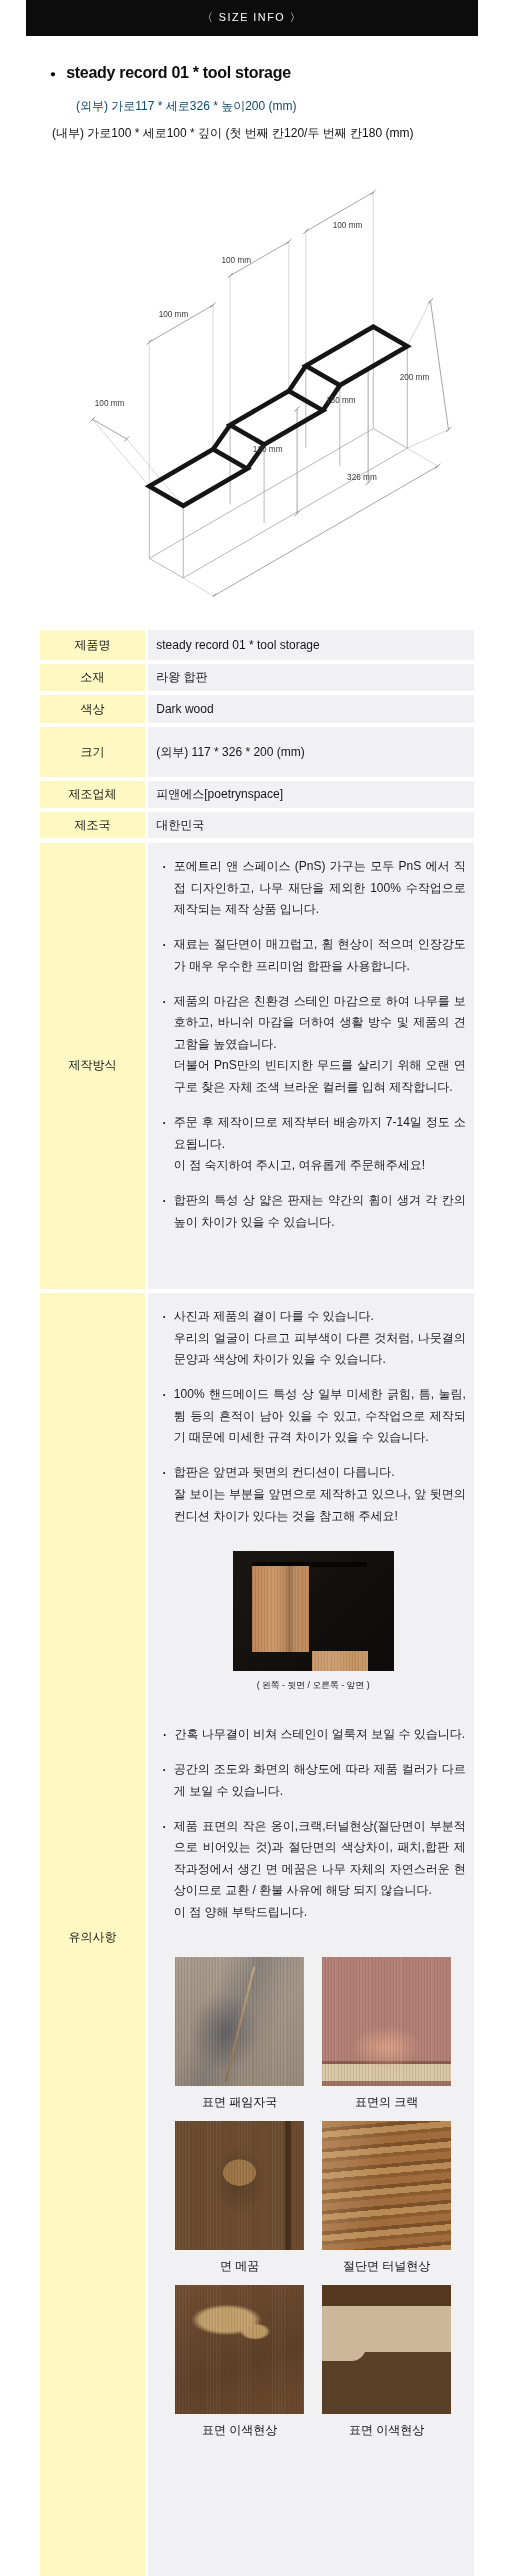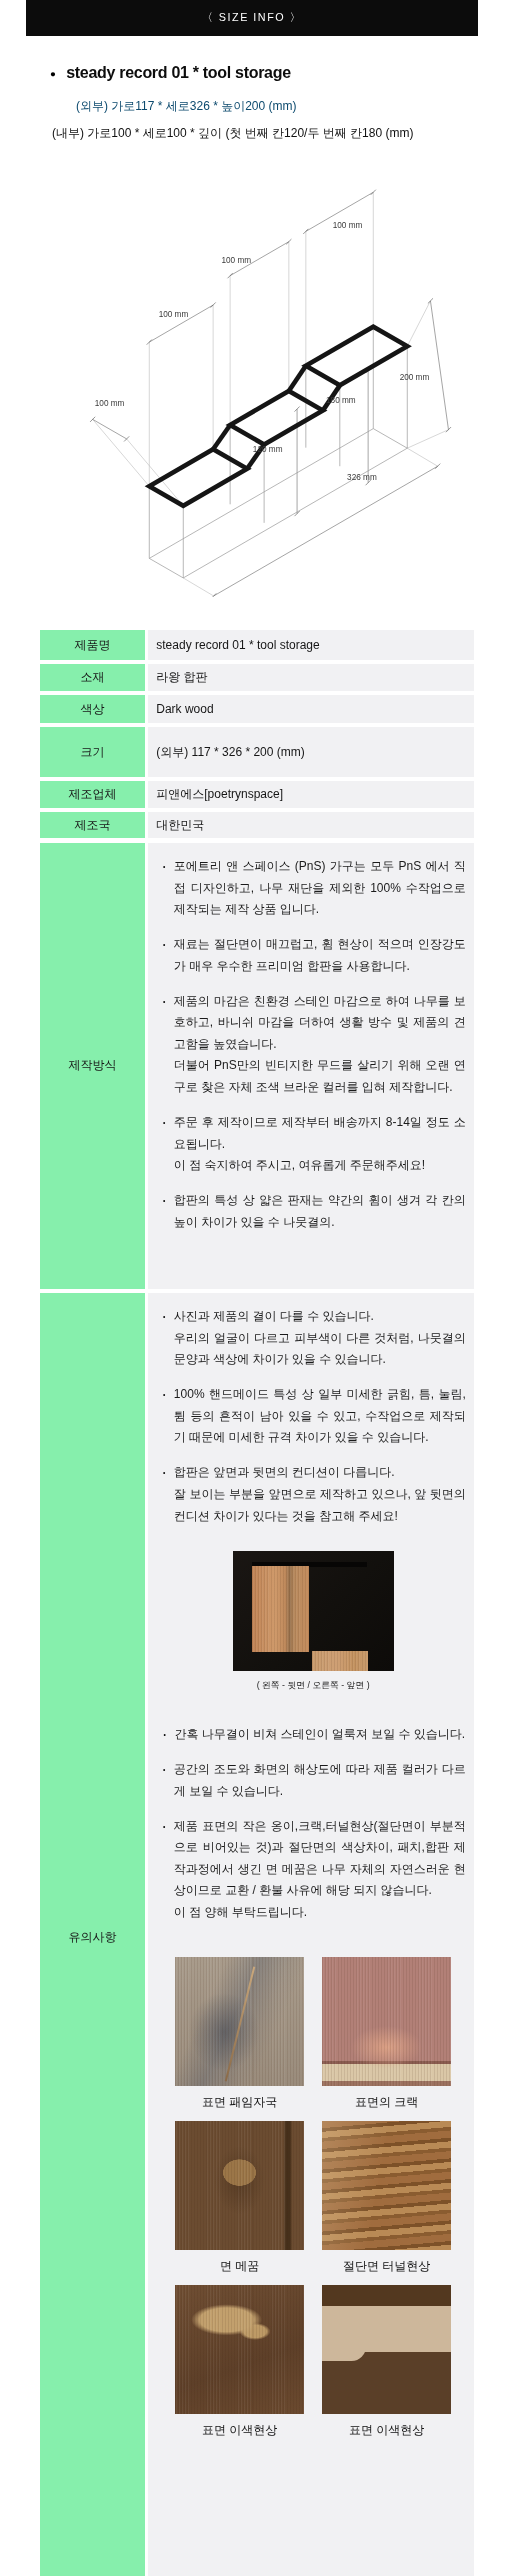--- a/index.html
+++ b/index.html
@@ -20,21 +20,21 @@
   .dim-line-2 { position:absolute; left:52px; top:125px; font-size:12px; color:#111; }
 
   
   .diagram { position:absolute; left:59px; top:149px; width:402px; height:453px; }
   .diagram svg text { font-family:"Liberation Sans", sans-serif; font-size:16px; fill:#3a3a3a; }
 
   
   .spec-table { position:absolute; left:40px; top:630px; width:434px;
     display:flex; flex-direction:column; gap:4.1px; }
   .spec-row { display:flex; gap:3.1px; align-items:stretch; }
-  .spec-label { flex:none; width:105px; background:#86efac; color:#161616;
+  .spec-label { flex:none; width:105px; background:#fef9c3; color:#161616;
     display:flex; align-items:center; justify-content:center; font-size:12px; }
   .spec-value { flex:1; background:#f1f1f3; font-size:12px; color:#161616; }
   .spec-value.simple { display:flex; align-items:center; padding-left:8.2px; }
   .spec-value.rich { padding:13.4px 8.2px 15.5px 12.4px; display:flex; flex-direction:column; gap:13.4px;align-items:center; }
 
   .bullet { display:flex; gap:6.2px; }
   .bullet .dot { flex:none; width:7.2px; font-size:6.7px; line-height:21.6px; color:#000; text-align:center; }
   .bullet .txt { flex:1; font-size:12px; line-height:21.6px; color:#1b1b1b;
     text-align:justify; white-space:pre-line; }
 
@@ -225,26 +225,26 @@
         <span class="dot">•</span>
         <span class="txt">재료는 절단면이 매끄럽고, 휨 현상이 적으며 인장강도가 매우 우수한 프리미엄 합판을 사용합니다.</span>
       </div>
       <div class="bullet">
         <span class="dot">•</span>
         <span class="txt">제품의 마감은 친환경 스테인 마감으로 하여 나무를 보호하고, 바니쉬 마감을 더하여 생활 방수 및 제품의 견고함을 높였습니다.
 더불어 PnS만의 빈티지한 무드를 살리기 위해 오랜 연구로 찾은 자체 조색 브라운 컬러를 입혀 제작합니다.</span>
       </div>
       <div class="bullet">
         <span class="dot">•</span>
-        <span class="txt">주문 후 제작이므로 제작부터 배송까지 8-14일 정도 소요됩니다.
+        <span class="txt">주문 후 제작이므로 제작부터 배송까지 7-14일 정도 소요됩니다.
 이 점 숙지하여 주시고, 여유롭게 주문해주세요!</span>
       </div>
       <div class="bullet">
         <span class="dot">•</span>
-        <span class="txt">합판의 특성 상 얇은 판재는 약간의 휨이 생겨 각 칸의 높이 차이가 있을 수 나뭇결의.</span>
+        <span class="txt">합판의 특성 상 얇은 판재는 약간의 휨이 생겨 각 칸의 높이 차이가 있을 수 있습니다.</span>
       </div>
     </div>
   </div>
 
   <div class="spec-row" style="min-height:1290px">
     <div class="spec-label">유의사항</div>
     <div class="spec-value rich">
       <div class="bullet">
         <span class="dot">•</span>
         <span class="txt">사진과 제품의 결이 다를 수 있습니다.

